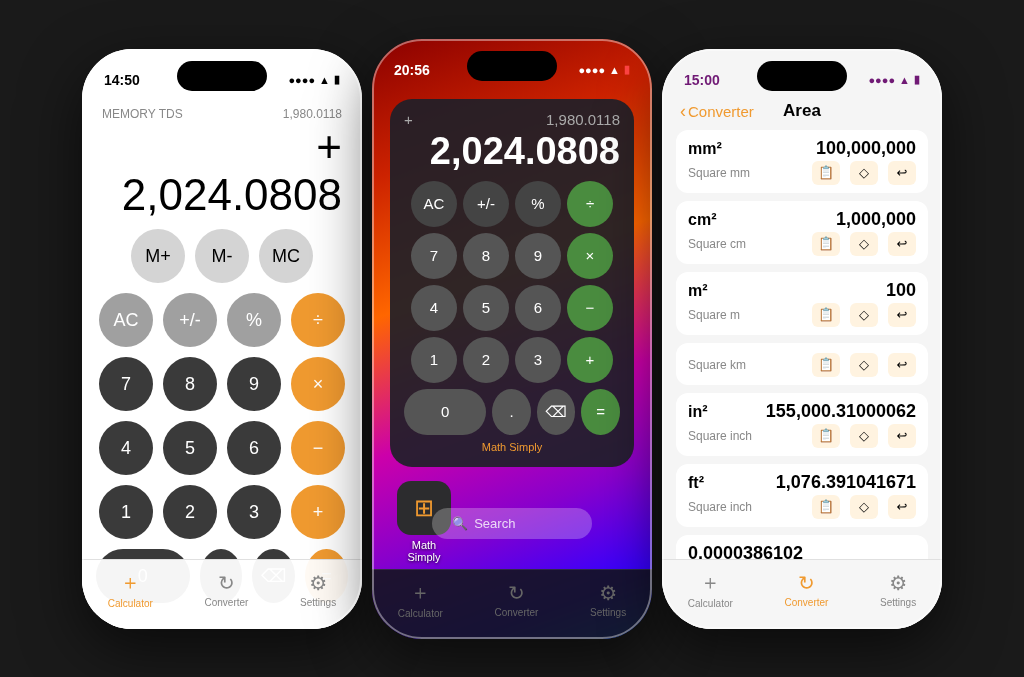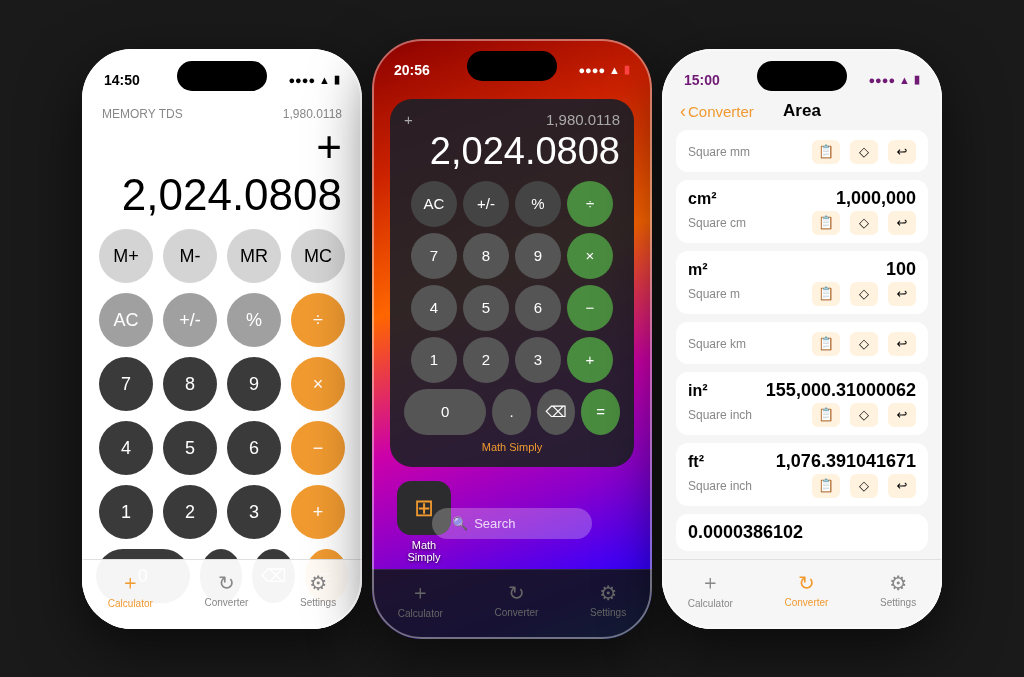--- a/index.html
+++ b/index.html
@@ -157,21 +157,21 @@
     .widget-sub-display {
       display: flex;
       justify-content: space-between;
       font-size: 15px;
       color: #aaa;
       margin-bottom: 2px;
     }
 
     .widget-main-value {
       font-size: 38px;
-      font-weight: 400;
+      font-weight: 700;
       color: #fff;
       text-align: right;
       margin-bottom: 8px;
     }
 
     .widget-btn-row {
       display: flex;
       gap: 6px;
       justify-content: center;
       margin-bottom: 6px;
@@ -372,21 +372,20 @@
           <span>1,980.0118</span>
         </div>
         <div class="calc-main-value">+ 2,024.0808</div>
       </div>
 
       <div class="calc-buttons">
 
         <div class="calc-row">
           <button class="btn btn-light-gray">M+</button>
           <button class="btn btn-light-gray">M-</button>
-          <button class="btn btn-light-gray">MR</button>
           <button class="btn btn-light-gray">MC</button>
         </div>
 
         <div class="calc-row">
           <button class="btn btn-gray">AC</button>
           <button class="btn btn-gray">+/-</button>
           <button class="btn btn-gray">%</button>
           <button class="btn btn-orange">÷</button>
         </div>
 
@@ -534,20 +533,24 @@
         <div class="back-btn">
           <span style="font-size:18px;">‹</span>
           <span style="font-size:15px; color:#f09a30;">Converter</span>
         </div>
         <span class="converter-title">Area</span>
       </div>
 
       <div class="converter-list">
 
         <div class="converter-item">
+          <div class="conv-top-row">
+            <span class="conv-unit">mm²</span>
+            <span class="conv-value">100,000,000</span>
+          </div>
           <div class="conv-bottom-row">
             <span class="conv-subtitle">Square mm</span>
             <div class="conv-actions">
               <div class="conv-action-btn">📋</div>
               <div class="conv-action-btn">◇</div>
               <div class="conv-action-btn">↩</div>
             </div>
           </div>
         </div>
 

